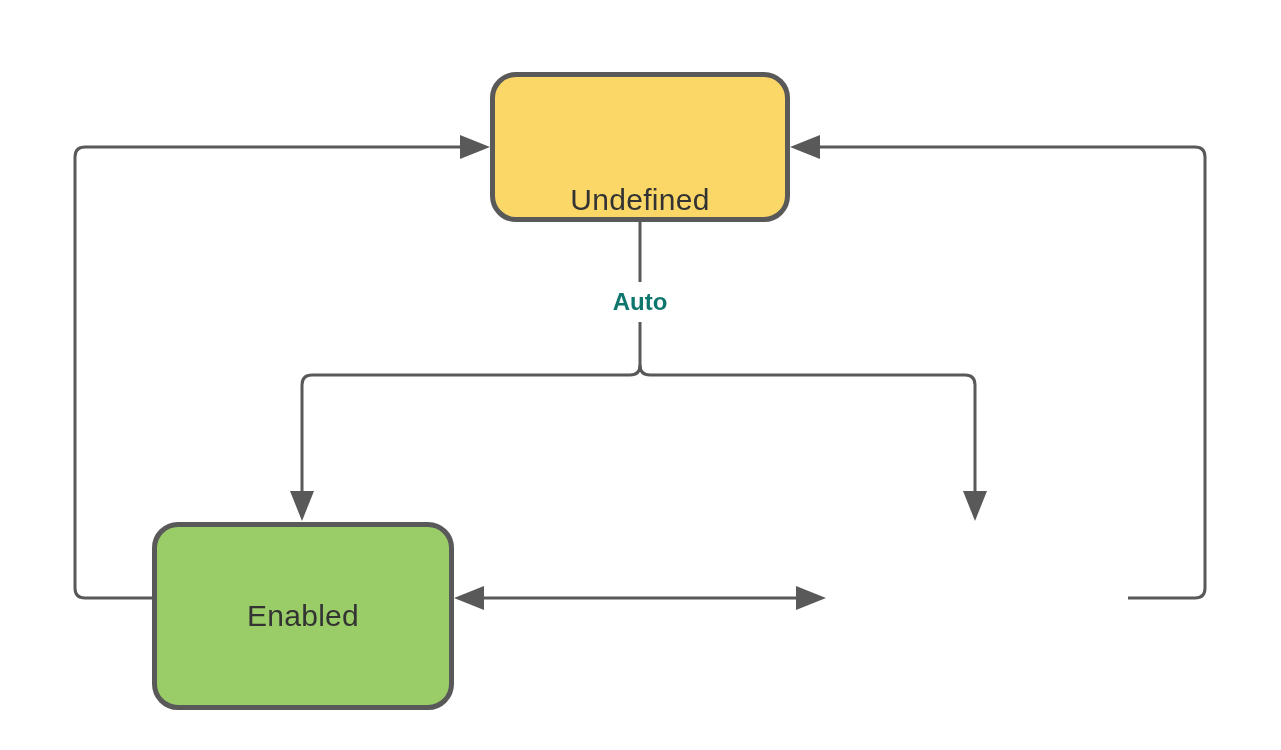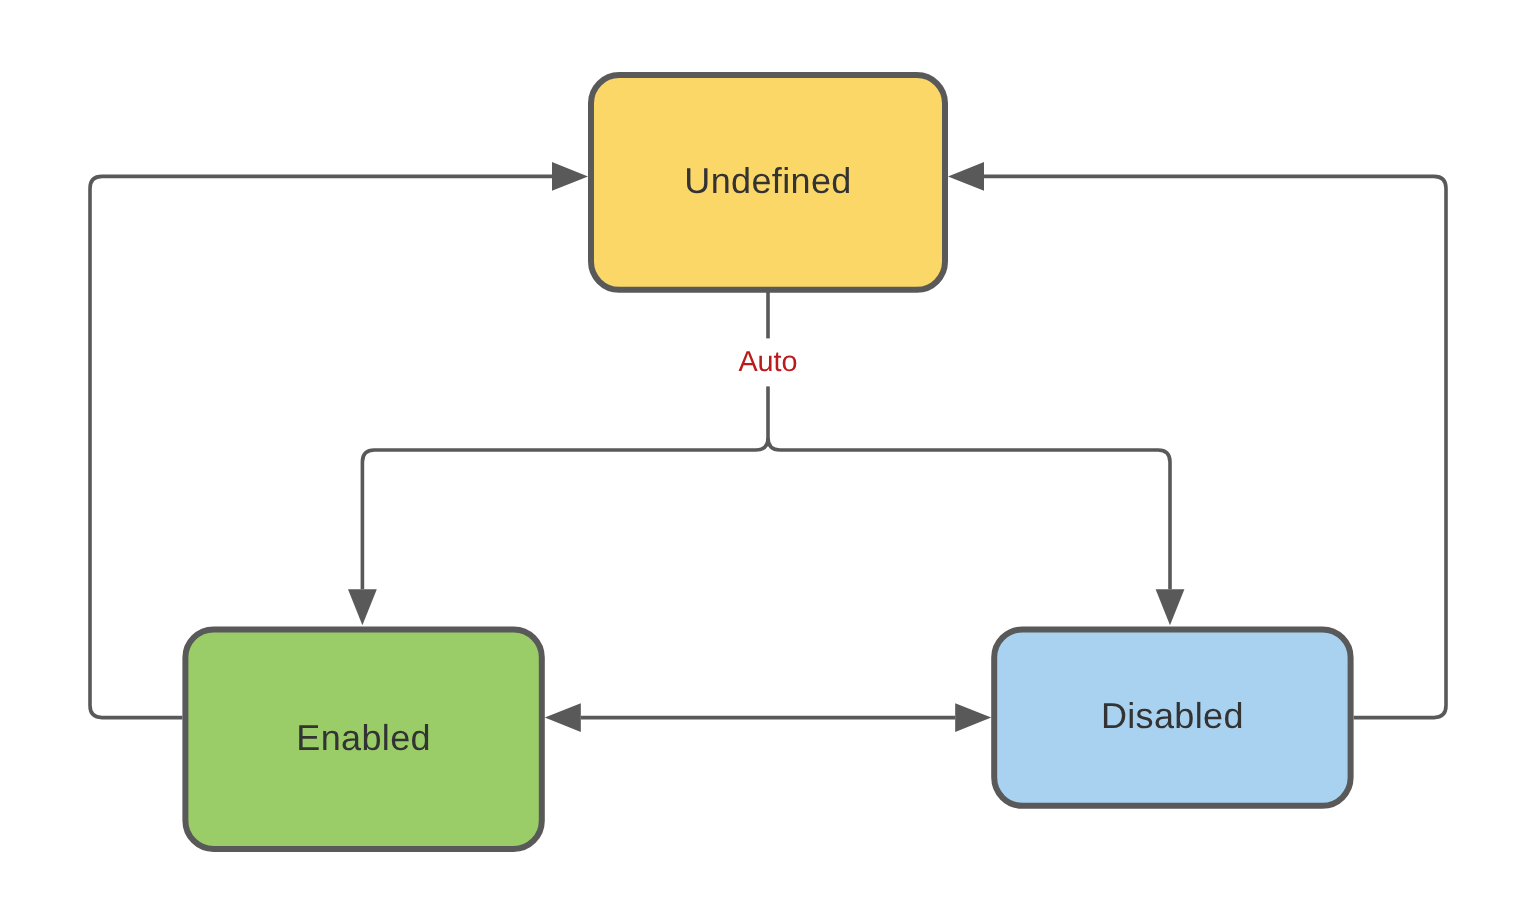--- a/index.html
+++ b/index.html
@@ -40,33 +40,33 @@
     display: flex;
     align-items: center;
     justify-content: center;
     z-index: 2;
   }
   .node-label {
     font-size: 30px;
     color: #333333;
     letter-spacing: 0.3px;
   }
-  #node-undefined { left: 490px; top: 60px;  width: 300px; height: 184px; }
+  #node-undefined { left: 490px; top: 72px;  width: 300px; height: 150px; align-items: flex-end; }
   #node-enabled   { left: 152px; top: 522px; width: 302px; height: 188px; }
   #node-disabled  { left: 826px; top: 522px; width: 302px; height: 152px; }
   .edge-label {
     position: absolute;
     left: 640px;
     top: 302px;
     transform: translate(-50%, -50%);
     background: #ffffff;
     padding: 6px 10px;
     font-size: 24px;
-    font-weight: normal;
-    color: #b91c1c;
+    font-weight: bold;
+    color: #0f766e;
     z-index: 2;
   }
 </style>
 </head>
 <body>
 
 <div class="canvas">
 
   <svg class="edges-layer" viewBox="0 0 1281 750">
 
@@ -88,19 +88,16 @@
   </svg>
 
   <div class="node" id="node-undefined" style="background-color: rgb(251, 215, 104);">
     <span class="node-label">Undefined</span>
   </div>
 
   <div class="node" id="node-enabled" style="background-color: rgb(154, 205, 104);">
     <span class="node-label">Enabled</span>
   </div>
 
-  <div class="node" id="node-disabled" style="background-color: rgb(168, 210, 240);">
-    <span class="node-label">Disabled</span>
-  </div>
 
   <div class="edge-label">Auto</div>
 
 </div>
 
 </body></html>

